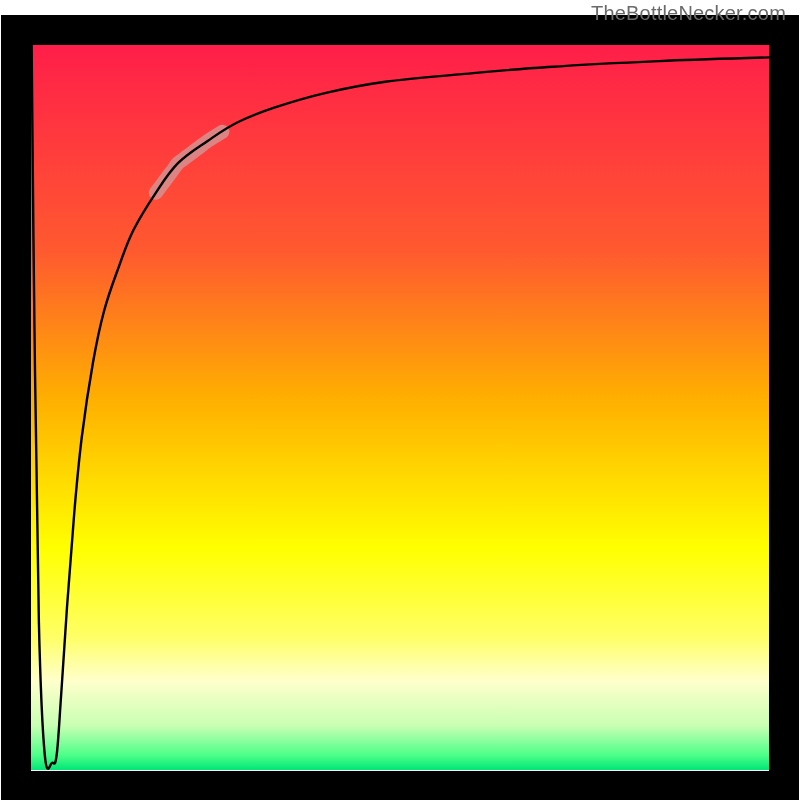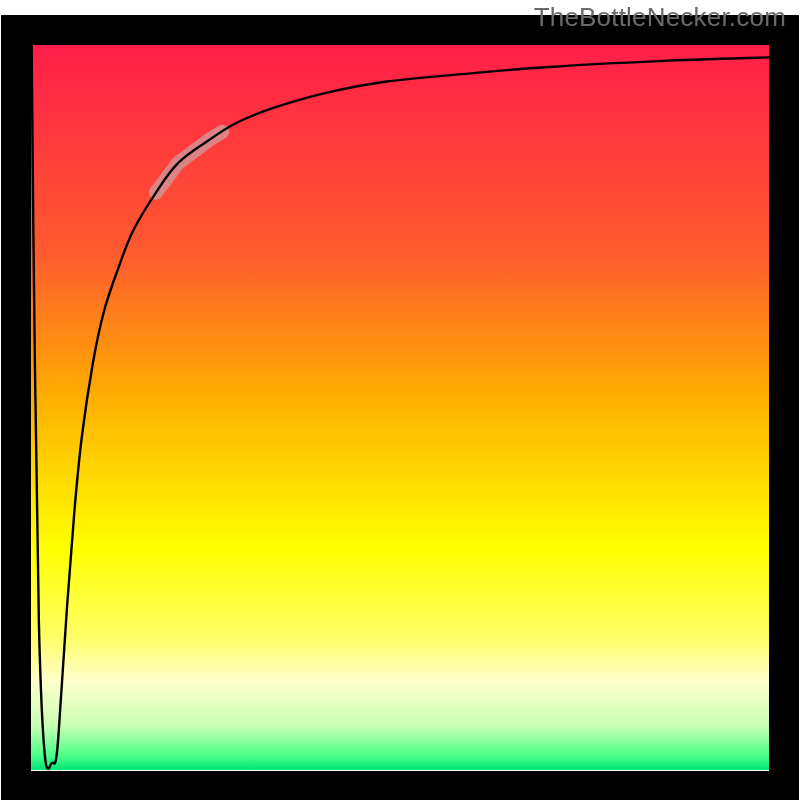--- a/index.html
+++ b/index.html
@@ -12,21 +12,21 @@
   }
   .wrap {
     position: relative;
     width: 800px;
     height: 800px;
   }
   .attribution {
     position: absolute;
     top: 2px;
     right: 14px;
-    font-size: 26px;
+    font-size: 20px;
     font-weight: 400;
     color: #6a6a6a;
     letter-spacing: 0.2px;
   }
   svg.chart {
     display: block;
   }
 </style>
 </head>
 <body>

